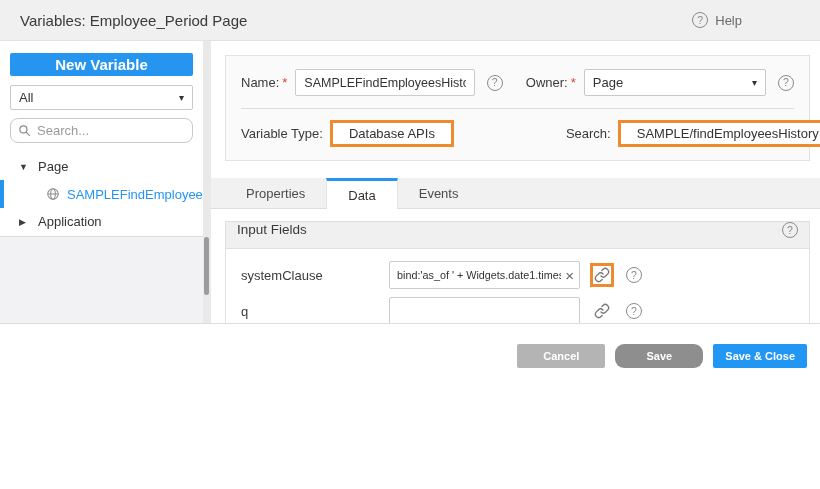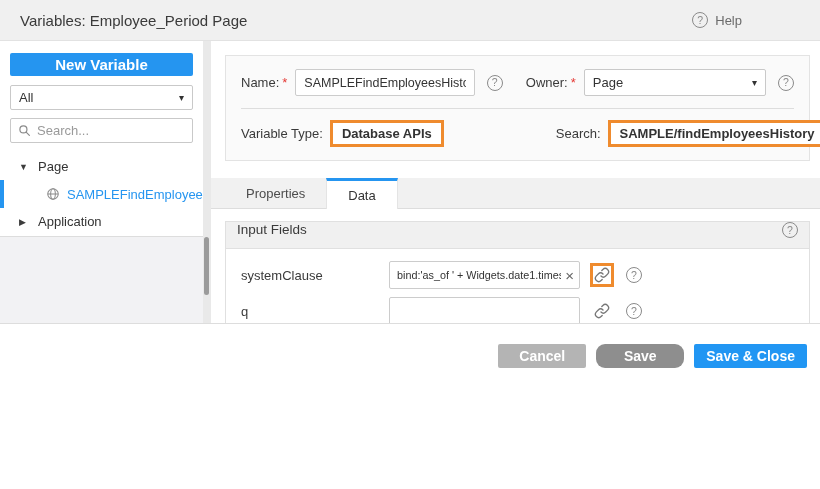--- a/index.html
+++ b/index.html
@@ -39,21 +39,21 @@
     background: #2595f0; color: #fff; font-weight: bold; font-size: 15px;
     border: none; border-radius: 2px; cursor: pointer;
     font-family: inherit;
   }
   .sel-box {
     margin-top: 9px; height: 25px; border: 1px solid #c9c9c9; border-radius: 2px;
     background: #fff; display: flex; align-items: center; padding: 0 8px; cursor: pointer;
   }
   .sel-box .caret { margin-left: auto; font-size: 10px; color: #333; }
   .search-box {
-    margin-top: 8px; height: 25px; border: 1px solid #c9c9c9; border-radius: 2px;
+    margin-top: 8px; height: 25px; border: 1px solid #c9c9c9; border-radius: 8px;
     background: #fff; display: flex; align-items: center; padding: 0 7px; gap: 6px;
   }
   .search-box input {
     border: none; outline: none; flex: 1; font-size: 13px; color: #444; min-width: 0;
     font-family: inherit; background: transparent;
   }
   .search-box input::placeholder { color: #9a9a9a; }
   .tree { margin-top: 12px; }
   .tree-group { height: 23px; display: flex; align-items: center; padding-left: 19px; gap: 9px; cursor: pointer; }
   .tree-group .tri { font-size: 9px; color: #3c3c3c; width: 10px; }
@@ -84,22 +84,22 @@
   .req { color: #e53935; margin-left: 3px; }
   .text-input {
     height: 27px; border: 1px solid #ccc; border-radius: 2px; background: #fff;
     padding: 0 8px; font-size: 12.5px; color: #333; font-family: inherit; outline: none;
   }
   .name-input { width: 190px; margin-left: 8px; }
   .owner-select { width: 193px; margin-left: 8px; height: 27px; }
   .help-ml { margin-left: 12px; }
   .owner-lbl { margin-left: 23px; }
   .hl-box {
-    border: 3px solid #ef8b2e; background: #fff; padding: 3px 9px;
-    font-weight: bold; color: #333; margin-left: 7px; white-space: nowrap;
+    border: 3px solid #ef8b2e; background: #fff; padding: 3px 16px;
+    font-weight: normal; color: #333; margin-left: 7px; white-space: nowrap;
   }
   .target-group { margin-left: 112px; display: flex; align-items: center; }
 
   
   .tabstrip {
     margin-top: 17px; height: 31px; background: #f1f1f1;
     border-bottom: 1px solid #ddd; display: flex; align-items: stretch; padding-left: 14px;
   }
   .tab {
     padding: 0 21px; display: flex; align-items: center; color: #4c4c4c; cursor: pointer;
@@ -138,21 +138,21 @@
   .field-row .qicon { margin-left: 12px; }
 
   
   .footer {
     flex: 0 0 59px; height: 59px; border-top: 1px solid #ddd; background: #fff;
     display: flex; justify-content: flex-end; align-items: flex-start;
     padding: 20px 13px 0 0; gap: 10px;
   }
   .fbtn {
     min-width: 88px; height: 24px; border: none; border-radius: 2px;
-    color: #fff; font-size: 14px; font-weight: bold; cursor: pointer; padding: 0 12px;
+    color: #fff; font-size: 11px; font-weight: bold; cursor: pointer; padding: 0 12px;
     font-family: inherit;
   }
   .fbtn.cancel { background: #b4b4b4; }
   .fbtn.save { background: #8e8e8e; border-radius: 9px; }
   .fbtn.saveclose { background: #2196f3; text-align: right; }
 </style>
 </head>
 <body>
 
 <div class="app">
@@ -232,20 +232,21 @@
           <span class="target-group">
             <span class="lbl">Search:</span>
             <span class="hl-box">SAMPLE/findEmployeesHistory</span>
           </span>
         </div>
       </div>
 
       <div class="tabstrip">
         <div class="tab">Properties</div>
         <div class="tab active">Data</div>
+        <div class="tab">Events</div>
       </div>
 
       <div class="section">
         <div class="section-header">
           <span>Input Fields</span>
           <span class="qicon">?</span>
         </div>
         <div class="section-body">
 
           <div class="field-row">

